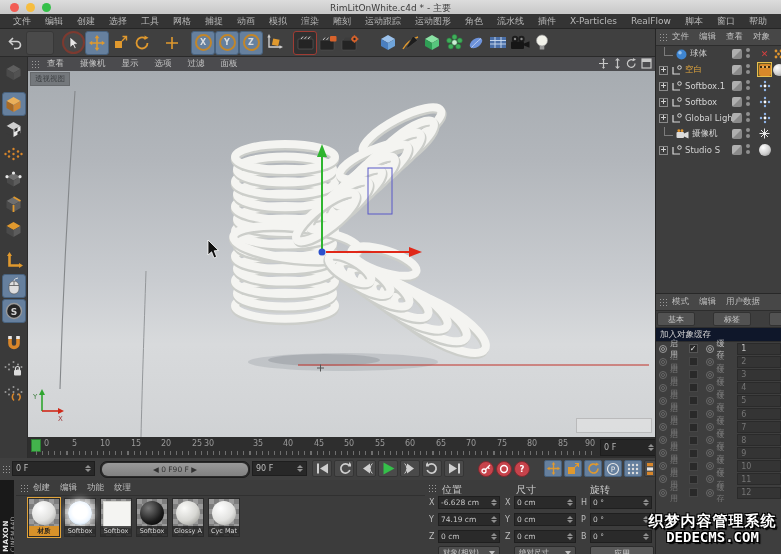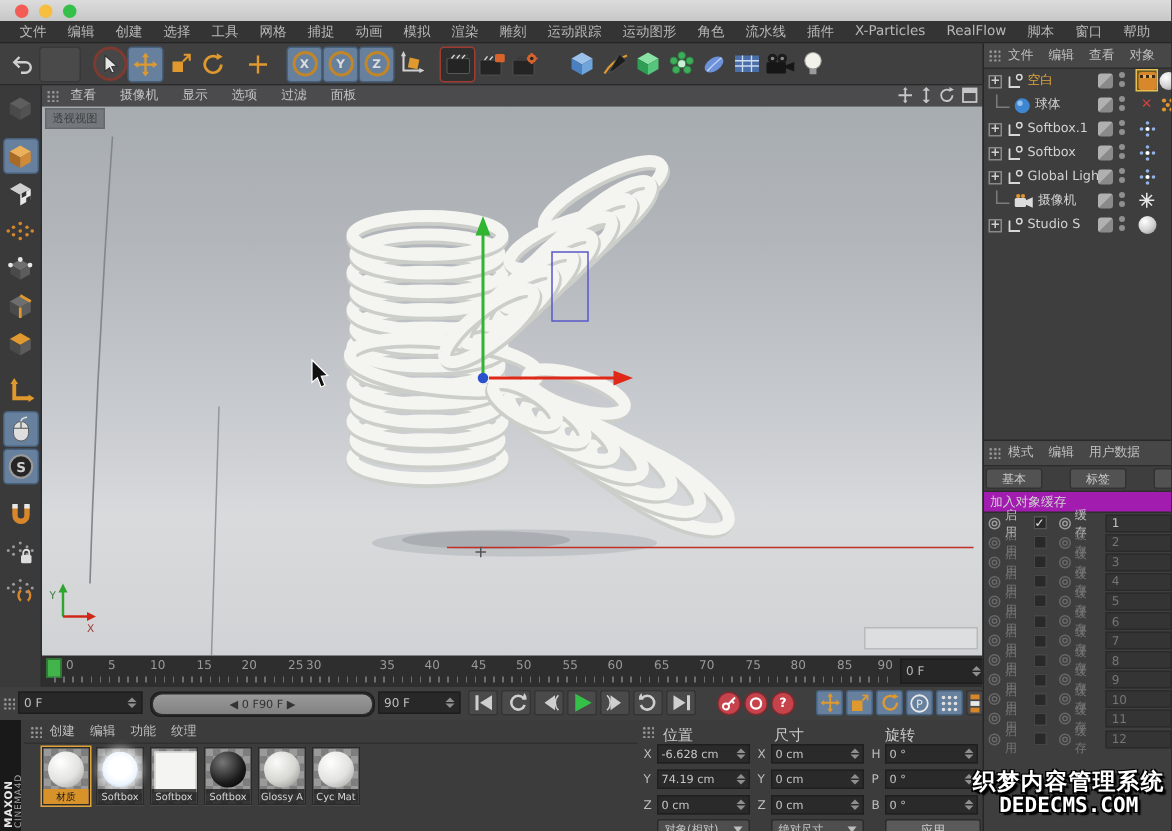--- a/index.html
+++ b/index.html
@@ -86,21 +86,21 @@
      background-size:10px 10px;background-position:0 0,5px 5px;}
   .thumb.sel{outline:1px solid #e0a33a;}
   .ball{position:absolute;left:3px;top:2px;width:24px;height:24px;border-radius:50%;
         background:radial-gradient(circle at 35% 30%,#ffffff,#e2e2e0 55%,#a8a8a4 90%);}
   .ball.glow{background:radial-gradient(circle at 50% 45%,#ffffff 40%,#eef6ff 62%,#bcd2e2 85%);box-shadow:0 0 6px 2px rgba(255,255,255,.8);}
   .ball.black{background:radial-gradient(circle at 35% 30%,#777,#1c1c1c 60%,#000 95%);}
   .ball.gray{background:radial-gradient(circle at 35% 30%,#fbfbf9,#d6d6d2 55%,#999993 90%);}
   .flat{position:absolute;left:2px;top:2px;width:26px;height:25px;background:#f4f4f2;border:1px solid #d8d8d4;}
   .mlabel{position:absolute;left:0;bottom:0;width:100%;height:10px;background:rgba(15,15,15,.72);
           color:#d6d6d6;font-size:6.5px;display:flex;align-items:center;justify-content:center;white-space:nowrap;overflow:hidden;}
-  .mlabel.sel{background:#d8922a;color:#1e1e1e;font-weight:normal;margin-top:12px;}
+  .mlabel.sel{background:#d8922a;color:#1e1e1e;font-weight:bold;margin-top:12px;}
   
   .coords{position:absolute;left:428px;top:0;width:227px;height:74px;font-size:8px;}
   .chead{position:absolute;top:3px;font-size:10px;color:#cccccc;}
   .clab{position:absolute;width:10px;text-align:left;color:#bdbdbd;font-size:8px;}
   .cfield{position:absolute;width:62px;height:13px;background:#2a2a2a;border:1px solid #1f1f1f;
           color:#c6c6c6;display:flex;align-items:center;justify-content:space-between;padding:0 2px;box-sizing:border-box;font-size:7.5px;}
   .cdrop{position:absolute;height:13px;background:#4e4e4e;border:1px solid #2b2b2b;border-radius:2px;color:#c6c6c6;
          display:flex;align-items:center;justify-content:space-between;padding:0 4px;box-sizing:border-box;font-size:7.5px;}
   .dtri{width:0;height:0;border-left:3px solid transparent;border-right:3px solid transparent;border-top:4px solid #bdbdbd;}
   .capply{position:absolute;height:13px;background:#5a5a5a;border:1px solid #2b2b2b;border-radius:2px;color:#cfcfcf;
@@ -130,21 +130,21 @@
                 background:repeating-linear-gradient(90deg,#3a2a12 0 2px,#e8b25c 2px 4px);}
   .tagsel{outline:1px solid #e8c050;background:#6b5a22;}
   .mats{width:12px;height:12px;border-radius:50%;background:radial-gradient(circle at 35% 30%,#fff,#cfcfcf 55%,#8f8f8f 95%);}
   .redx{color:#d84040;font-size:9px;font-weight:bold;}
   
   .am-title{display:flex;align-items:center;height:16px;padding-left:4px;border-bottom:1px solid #2d2d2d;}
   .am-title .txt{font-size:8.5px;color:#cfcfcf;margin-left:4px;}
   .tabs{display:flex;gap:18px;height:14px;padding:1px 1px;border-bottom:1px solid #2d2d2d;overflow:hidden;}
   .tab{flex:0 0 38px;background:#525252;border:1px solid #323232;border-radius:2px;font-size:8px;color:#c9c9c9;
        display:flex;align-items:center;justify-content:center;box-sizing:border-box;}
-  .amsec{height:13px;background:#a21caf;border-bottom:1px solid #2d2d2d;font-size:8.5px;color:#d2d2d2;
+  .amsec{height:13px;background:#0f172a;border-bottom:1px solid #2d2d2d;font-size:8.5px;color:#d2d2d2;
          display:flex;align-items:center;padding-left:4px;}
   .cache-row{height:13.1px;display:flex;align-items:center;padding-left:3px;font-size:8px;color:#c2c2c2;}
   .cache-row.dim{color:#757575;}
   .radio{width:8px;height:8px;border:1px solid #9a9a9a;border-radius:50%;position:relative;flex:0 0 auto;box-sizing:border-box;}
   .radio::after{content:"";position:absolute;inset:1px;border:1px solid #9a9a9a;border-radius:50%;}
   .dim .radio{border-color:#686868;}.dim .radio::after{border-color:#686868;}
   .crl{margin:0 3px;}
   .cb{width:9px;height:9px;background:#292929;border:1px solid #555;flex:0 0 auto;display:flex;align-items:center;
       justify-content:center;color:#e8e8e8;font-size:8px;box-sizing:border-box;}
   .cb.checked::after{content:"✓";}
@@ -160,20 +160,21 @@
 </style>
 </head>
 <body>
 
 <div class="app">
 
   <div class="abs titlebar">
     <span class="tl r"></span>
     <span class="tl y"></span>
     <span class="tl g"></span>
+    <span class="title">RimLitOnWhite.c4d * - 主要</span>
   </div>
 
   <div class="abs menubar">
     <span class="mi">文件</span>
     <span class="mi">编辑</span>
     <span class="mi">创建</span>
     <span class="mi">选择</span>
     <span class="mi">工具</span>
     <span class="mi">网格</span>
     <span class="mi">捕捉</span>
@@ -906,43 +907,20 @@
 
     <div class="phead">
       <span class="grip"></span>
       <span class="phm">文件</span>
       <span class="phm">编辑</span>
       <span class="phm">查看</span>
       <span class="phm">对象</span>
     </div>
     <div class="om-rows" style="height:247px;border-bottom:1px solid #282828;">
       <div class="om-row">
-        <span class="ex"></span>
-        <span class="om-ic">
-            <svg width="11" height="11">
-              <path d="M2 2v7h7" fill="none" stroke="#d8d8d8" stroke-width="1.2"></path>
-              <circle cx="8.5" cy="2.5" r="1.8" fill="none" stroke="#d8d8d8"></circle>
-            </svg>
-          </span>
-        <span class="om-lb sel">空白</span>
-        <span class="om-vis"></span>
-        <span class="om-dots">
-            <i></i>
-            <i></i>
-          </span>
-        <span class="om-tags">
-            <span class="tagbox tagsel">
-              <span class="comp"></span>
-            </span>
-            <span class="tagbox">
-              <span class="mats"></span>
-            </span>
-          </span>
-      </div>
-      <div class="om-row">
         <span class="ch"></span>
         <span class="om-ic">
             <svg width="11" height="11">
               <circle cx="5.5" cy="5.5" r="5" fill="#3f86d2"></circle>
               <circle cx="4" cy="3.8" r="1.8" fill="#a6cdf2" opacity=".85"></circle>
             </svg>
           </span>
         <span class="om-lb">球体</span>
         <span class="om-vis"></span>
         <span class="om-dots">
@@ -965,20 +943,43 @@
           </span>
       </div>
       <div class="om-row">
         <span class="ex"></span>
         <span class="om-ic">
             <svg width="11" height="11">
               <path d="M2 2v7h7" fill="none" stroke="#d8d8d8" stroke-width="1.2"></path>
               <circle cx="8.5" cy="2.5" r="1.8" fill="none" stroke="#d8d8d8"></circle>
             </svg>
           </span>
+        <span class="om-lb sel">空白</span>
+        <span class="om-vis"></span>
+        <span class="om-dots">
+            <i></i>
+            <i></i>
+          </span>
+        <span class="om-tags">
+            <span class="tagbox tagsel">
+              <span class="comp"></span>
+            </span>
+            <span class="tagbox">
+              <span class="mats"></span>
+            </span>
+          </span>
+      </div>
+      <div class="om-row">
+        <span class="ex"></span>
+        <span class="om-ic">
+            <svg width="11" height="11">
+              <path d="M2 2v7h7" fill="none" stroke="#d8d8d8" stroke-width="1.2"></path>
+              <circle cx="8.5" cy="2.5" r="1.8" fill="none" stroke="#d8d8d8"></circle>
+            </svg>
+          </span>
         <span class="om-lb">Softbox.1</span>
         <span class="om-vis"></span>
         <span class="om-dots">
             <i></i>
             <i></i>
           </span>
         <span class="om-tags">
             <span class="tagbox">
               <svg width="12" height="12">
                 <g fill="#8fb4e8">

